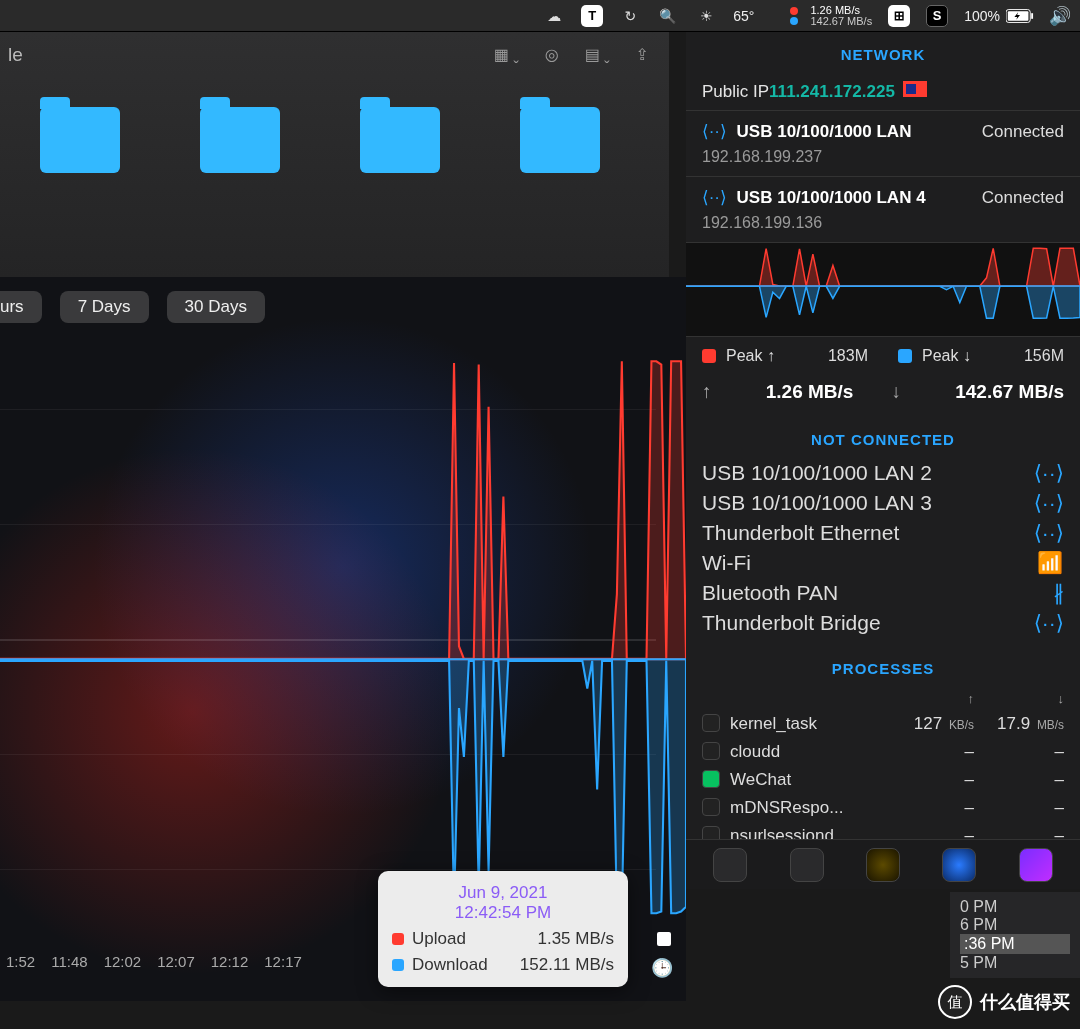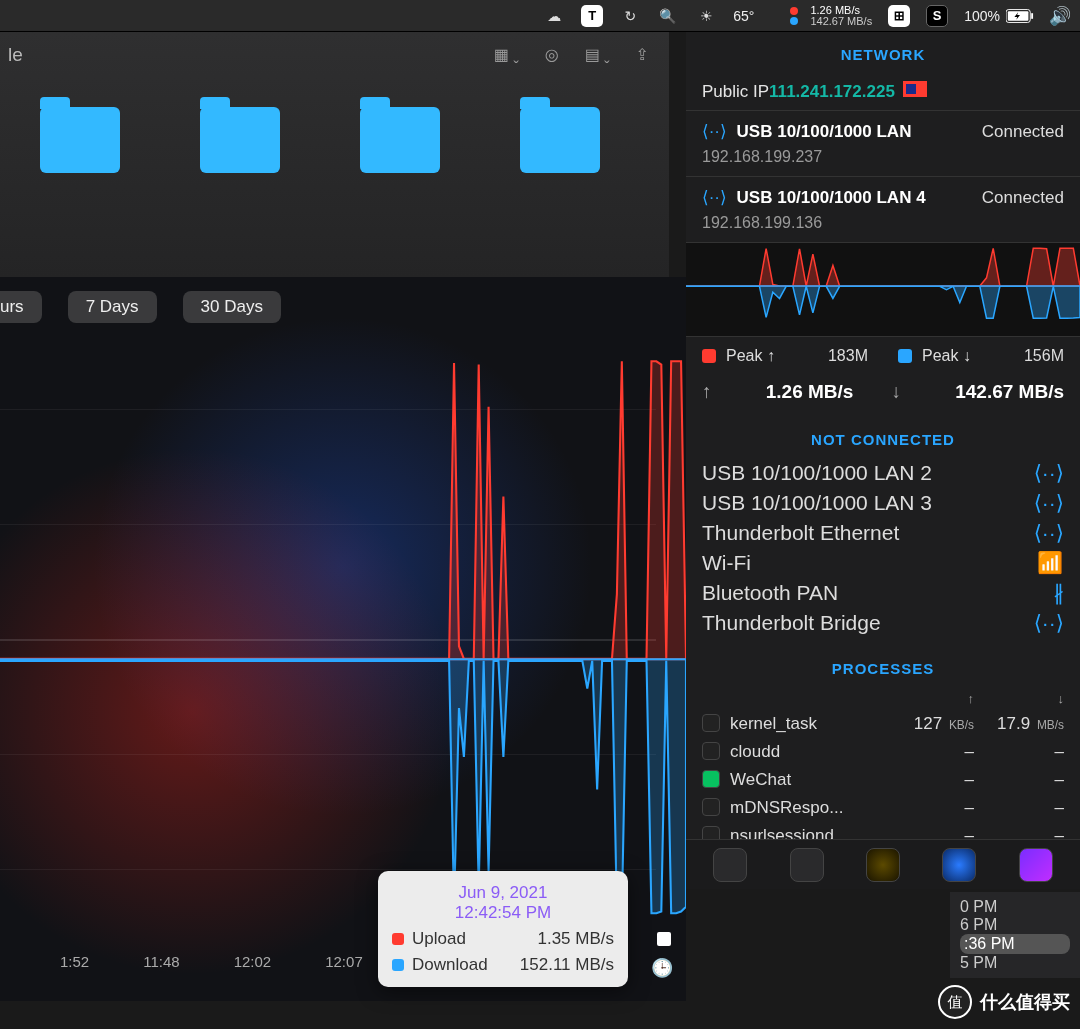--- a/index.html
+++ b/index.html
@@ -20,30 +20,30 @@
   
   .finder{position:absolute;top:32px;left:0;right:411px;height:245px;background:linear-gradient(#2f2f30,#242425);padding-top:45px;}
   .finder-tb{position:absolute;top:0;left:0;right:0;height:45px;display:flex;align-items:center;justify-content:flex-end;gap:26px;padding:0 20px;color:#999;}
   .finder-tb .le{position:absolute;left:8px;font-size:19px;color:#bbb;}
   .folders{display:flex;gap:80px;padding:30px 40px;}
   .folder{width:80px;height:66px;border-radius:6px;background:#33b9ff;position:relative;}
   .folder::before{content:"";position:absolute;top:-10px;left:0;width:30px;height:12px;background:#33b9ff;border-radius:4px 4px 0 0;}
   
   .chart-panel{position:absolute;top:277px;left:0;right:394px;bottom:28px;background:rgba(20,20,24,.85);}
   .chart-bg{position:absolute;inset:0;background:radial-gradient(circle at 28% 60%,rgba(255,40,30,.35),transparent 40%),radial-gradient(circle at 50% 40%,rgba(30,80,200,.4),transparent 45%),#111216;}
-  .tab-row{position:absolute;top:14px;left:0;display:flex;gap:26px;align-items:center;padding-left:0;}
+  .tab-row{position:absolute;top:14px;left:0;display:flex;gap:18px;align-items:center;padding-left:0;}
   .seg{background:#3a3a3c;color:#eee;border-radius:8px;padding:6px 18px;font-size:17px;}
   .seg.cut{border-radius:0 8px 8px 0;padding-left:0;}
   .grid{position:absolute;top:60px;left:0;right:0;bottom:60px;}
   .hline{position:absolute;left:0;right:30px;height:1px;background:rgba(255,255,255,.06);}
   .mid{top:50%;height:2px;background:rgba(255,255,255,.12);}
   .chart-svg{position:absolute;inset:0;}
   .handle{position:absolute;right:15px;bottom:55px;width:14px;height:14px;background:#fff;border-radius:2px;}
   .clock{position:absolute;right:12px;bottom:22px;color:#888;font-size:18px;}
-  .xaxis{position:absolute;left:0;right:30px;bottom:18px;height:30px;display:flex;gap:54px;color:#aaa;font-size:15px;padding-left:16px;margin-left:44px;}
+  .xaxis{position:absolute;left:0;right:30px;bottom:18px;height:30px;display:flex;gap:16px;color:#aaa;font-size:15px;padding-left:6px;}
   .tooltip{position:absolute;left:378px;bottom:14px;width:250px;background:#ececec;color:#333;border-radius:10px;padding:12px 14px;font-size:17px;box-shadow:0 4px 20px rgba(0,0,0,.5);}
   .tooltip .dt{text-align:center;color:#8b5cf6;font-size:17px;}
   .tooltip .row{display:flex;align-items:center;gap:8px;margin-top:6px;}
   .tooltip .sq{width:12px;height:12px;border-radius:3px;}
   .tooltip .val{margin-left:auto;}
   
   .side{position:absolute;top:32px;right:0;width:394px;bottom:140px;background:#1e1e1f;font-size:17px;overflow:hidden;}
   .sec-title{text-align:center;color:#2aa6ff;font-size:15px;font-weight:600;letter-spacing:1px;padding:14px 0 10px;}
   .kv{display:flex;align-items:center;padding:8px 16px;}
   .kv .v{color:#14b8a6;font-weight:600;}
@@ -68,21 +68,21 @@
   .prow .ic{width:18px;height:18px;border-radius:4px;background:#222;margin-right:10px;border:1px solid #444;}
   .prow .ic.g{background:#07c160;}
   .prow .c1{flex:1;} .prow .c2{width:90px;text-align:right;} .prow .c3{width:90px;text-align:right;}
   .dock{position:absolute;bottom:0;left:0;right:0;height:50px;display:flex;align-items:center;justify-content:space-around;border-top:1px solid #333;background:#1b1b1c;padding:0 6px;}
   .dock .app{width:34px;height:34px;border-radius:8px;background:#2a2a2c;border:1px solid #444;}
   .dock .app.globe{background:radial-gradient(circle,#2a7bff,#0a2a66);} 
   .dock .app.radar{background:radial-gradient(circle,#5c4a00,#1a1400);} 
   .dock .app.speed{background:linear-gradient(135deg,#7b2dff,#c02dff);} 
   
   .times{position:absolute;right:0;top:892px;width:130px;background:rgba(40,40,42,.9);padding:6px 10px;font-size:16px;color:#ccc;}
-  .times .hl{background:#555;color:#fff;border-radius:8px;padding:1px 4px;}
+  .times .hl{background:#555;color:#fff;border-radius:0;padding:1px 4px;}
   
   .wm{position:absolute;right:10px;bottom:10px;display:flex;align-items:center;gap:8px;color:#fff;}
   .wm .c{width:34px;height:34px;border-radius:50%;background:#222;border:2px solid #fff;display:flex;align-items:center;justify-content:center;font-size:15px;}
   small.unit{font-size:.7em;color:#aaa;margin-left:2px;}
 </style>
 </head>
 <body>
 
 <div class="menubar">
   <span class="ico">☁</span>

